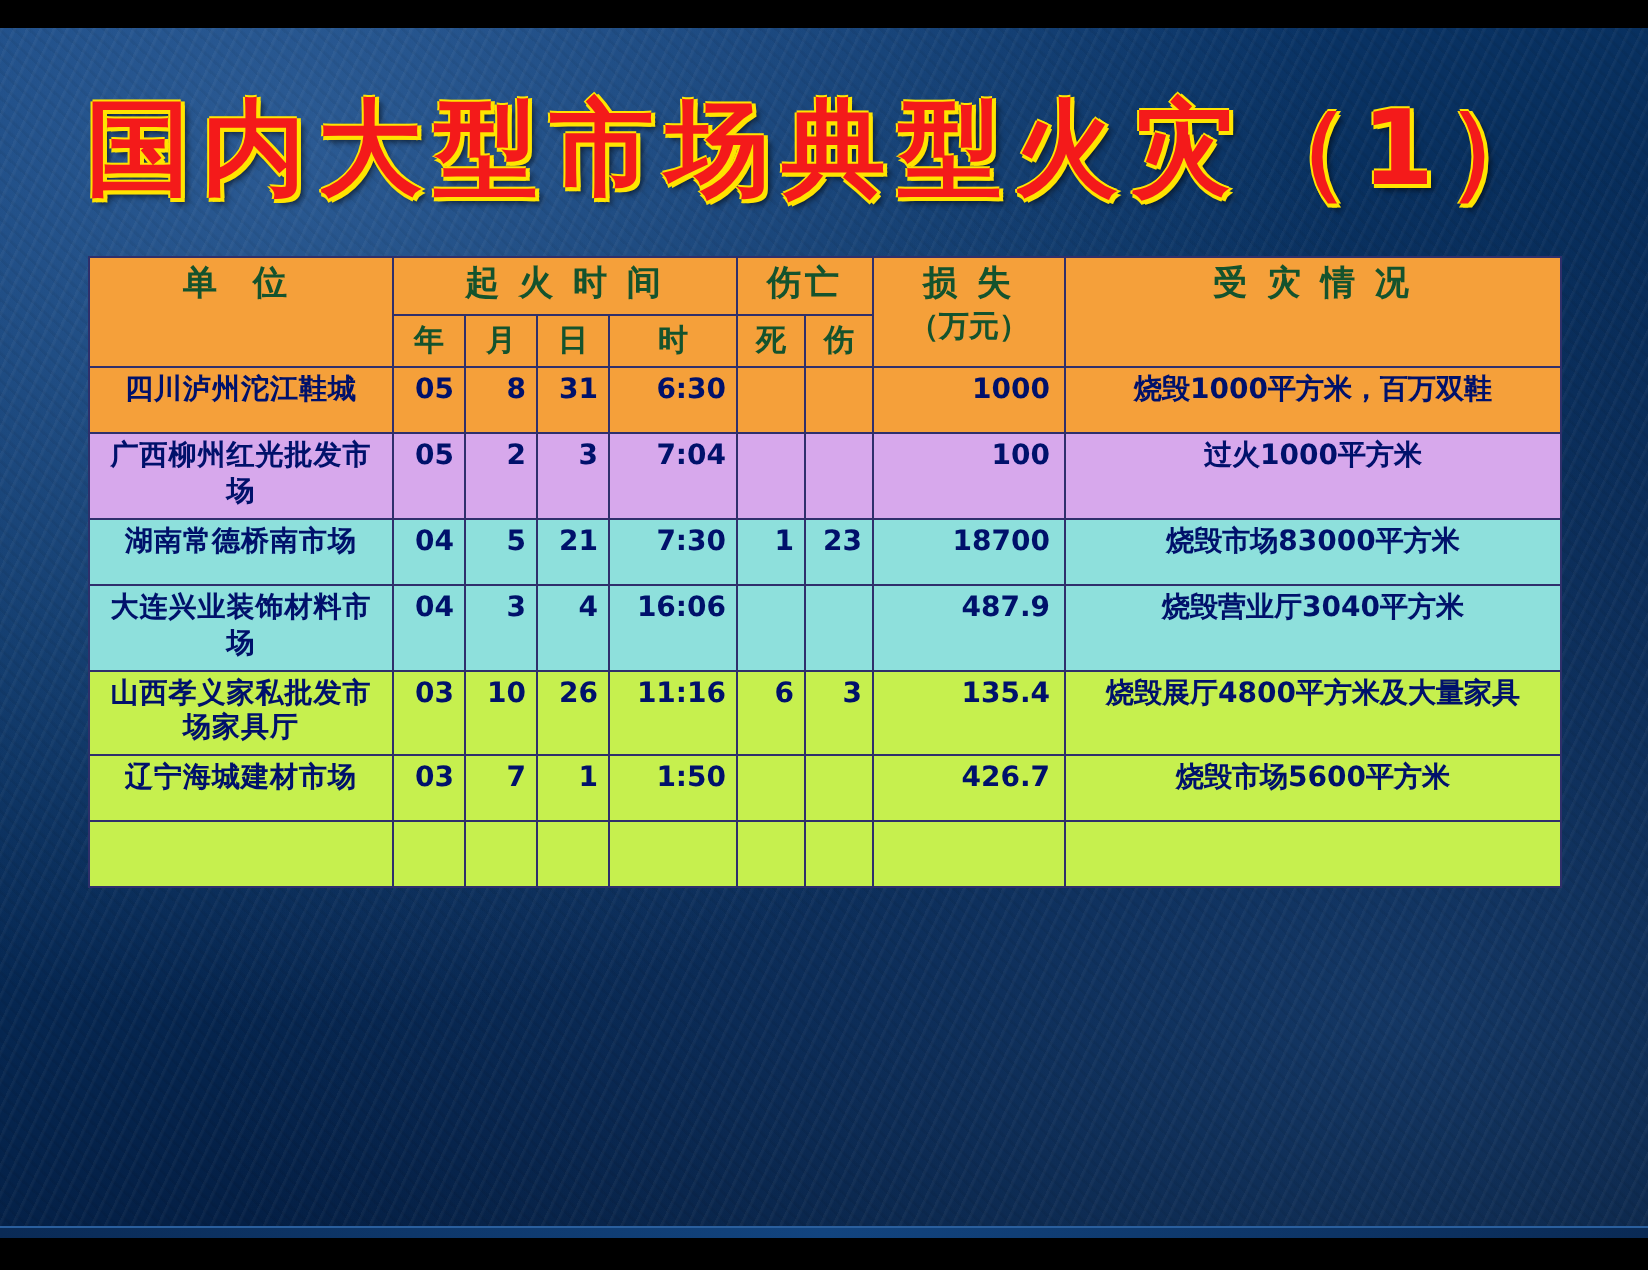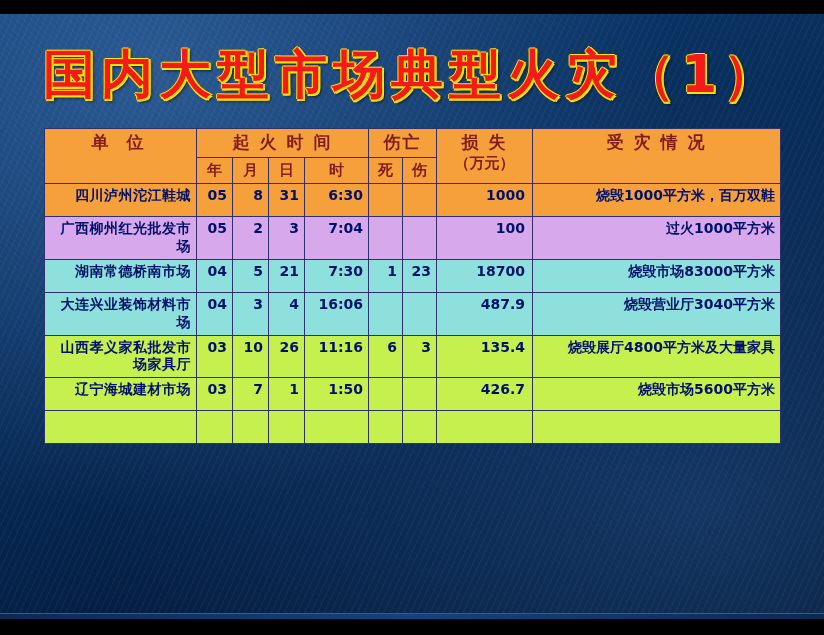--- a/index.html
+++ b/index.html
@@ -92,37 +92,37 @@
     border: 1px solid #2f2f6b;
     padding: 3px 5px;
     vertical-align: top;
     font-weight: bold;
     line-height: 1.28;
   }
   thead td {
     background: #f5a03a;
     text-align: center;
     vertical-align: middle;
-    color: #7f1d1d;
+    color: #14532d;
     font-size: 17px;
     letter-spacing: 2px;
   }
   thead td.sub {
     font-size: 15px;
     letter-spacing: 0;
   }
   .unit-cell { letter-spacing: 6px; }
   .loss-top { line-height: 1.1; }
   .loss-unit { font-size: 15px; letter-spacing: 0; }
 
   tbody td { height: 26px; }
-  tbody td.unit { text-align: right; letter-spacing: 0.5px; }
+  tbody td.unit { text-align: center; letter-spacing: 0.5px; }
   tbody td.c { text-align: right; }
   tbody td.num { text-align: right; padding-right: 7px; }
-  tbody td.desc { text-align: right; }
+  tbody td.desc { text-align: center; }
 
   .r1 td { background: #f5a03a; }
   .r2 td { background: #d7a8ec; }
   .r3 td { background: #8ee0dc; }
   .r4 td { background: #8ee0dc; }
   .r5 td { background: #c6f04e; margin-top: 28px; }
   .r6 td { background: #c6f04e; }
 </style>
 </head>
 <body>

